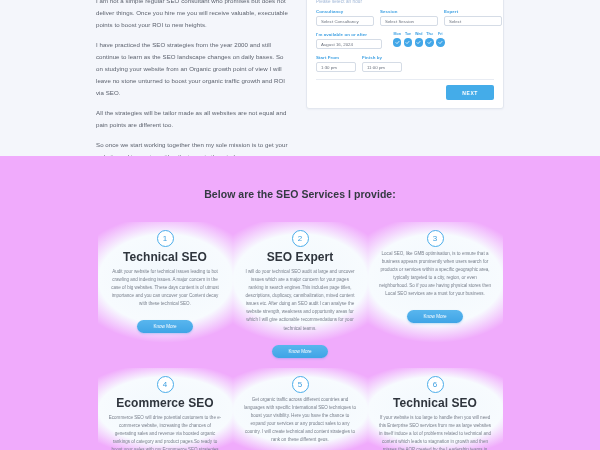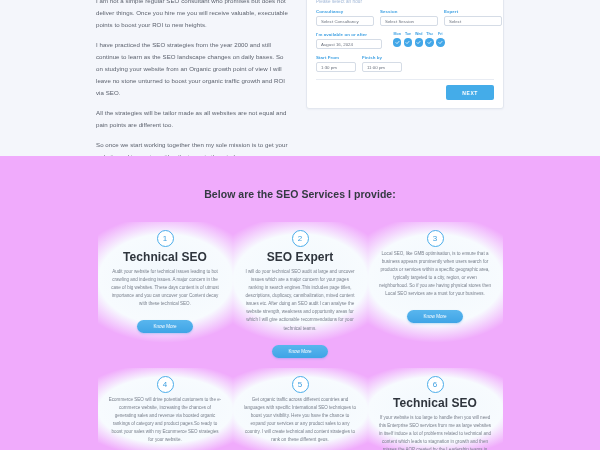--- a/index.html
+++ b/index.html
@@ -346,20 +346,21 @@
     </div>
 
     <div class="card">
       <div class="num-circle">3</div>
       <div class="card-text">Local SEO, like GMB optimisation, is to ensure that a business appears prominently when users search for products or services within a specific geographic area, typically targeted to a city, region, or even neighborhood. So if you are having physical stores then Local SEO services are a must for your business.</div>
       <button class="know-btn">Know More</button>
     </div>
 
     <div class="card">
       <div class="num-circle">4</div>
+      <div class="card-title">Ecommerce SEO</div>
       <div class="card-text">Ecommerce SEO will drive potential customers to the e-commerce website, increasing the chances of generating sales and revenue via boosted organic rankings of category and product pages.So ready to boost your sales with my Ecommerce SEO strategies for your website.</div>
 
     </div>
 
     <div class="card">
       <div class="num-circle">5</div>
       <div class="card-text">Get organic traffic across different countries and languages with specific International SEO techniques to boost your visibility. Here you have the chance to expand your services or any product sales to any country. I will create technical and content strategies to rank on these different geos.</div>
 
     </div>
 

